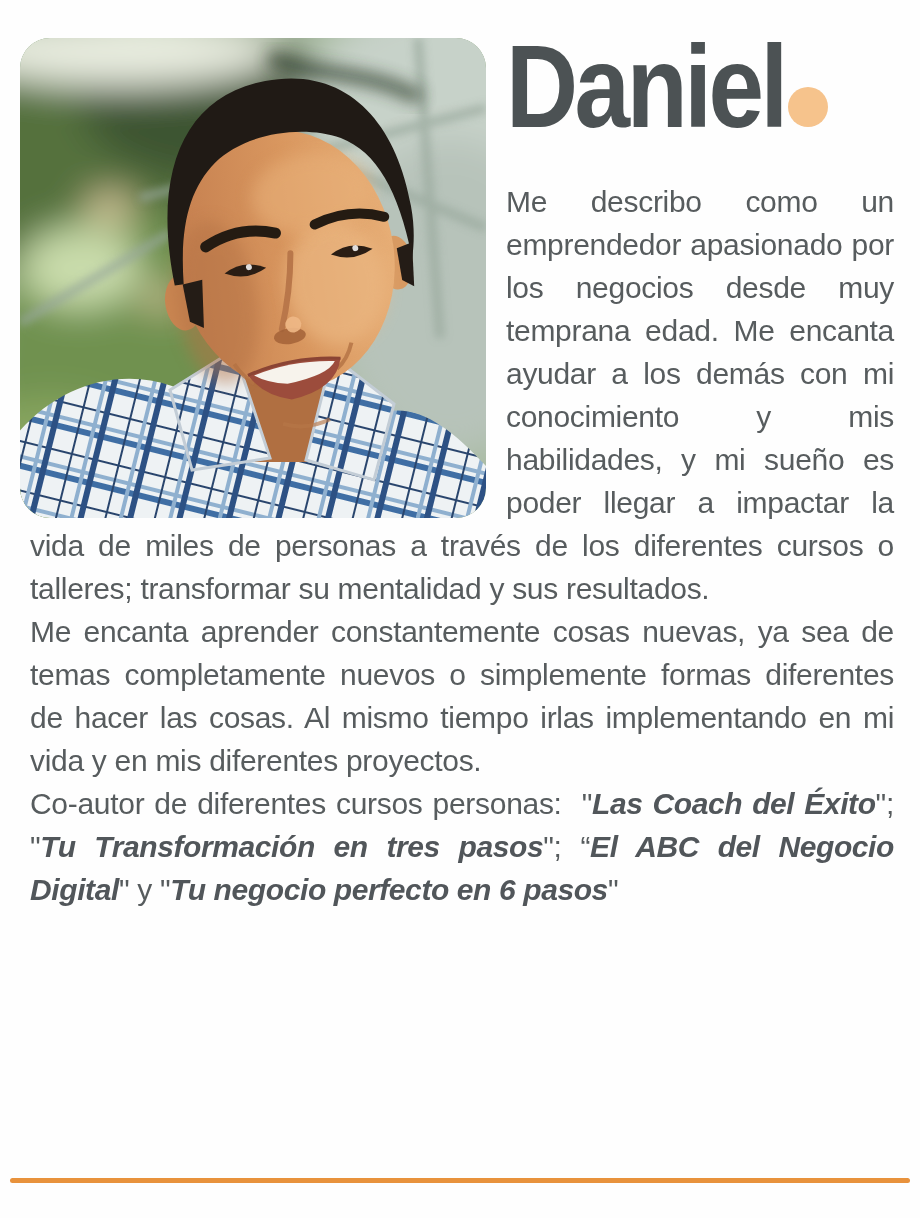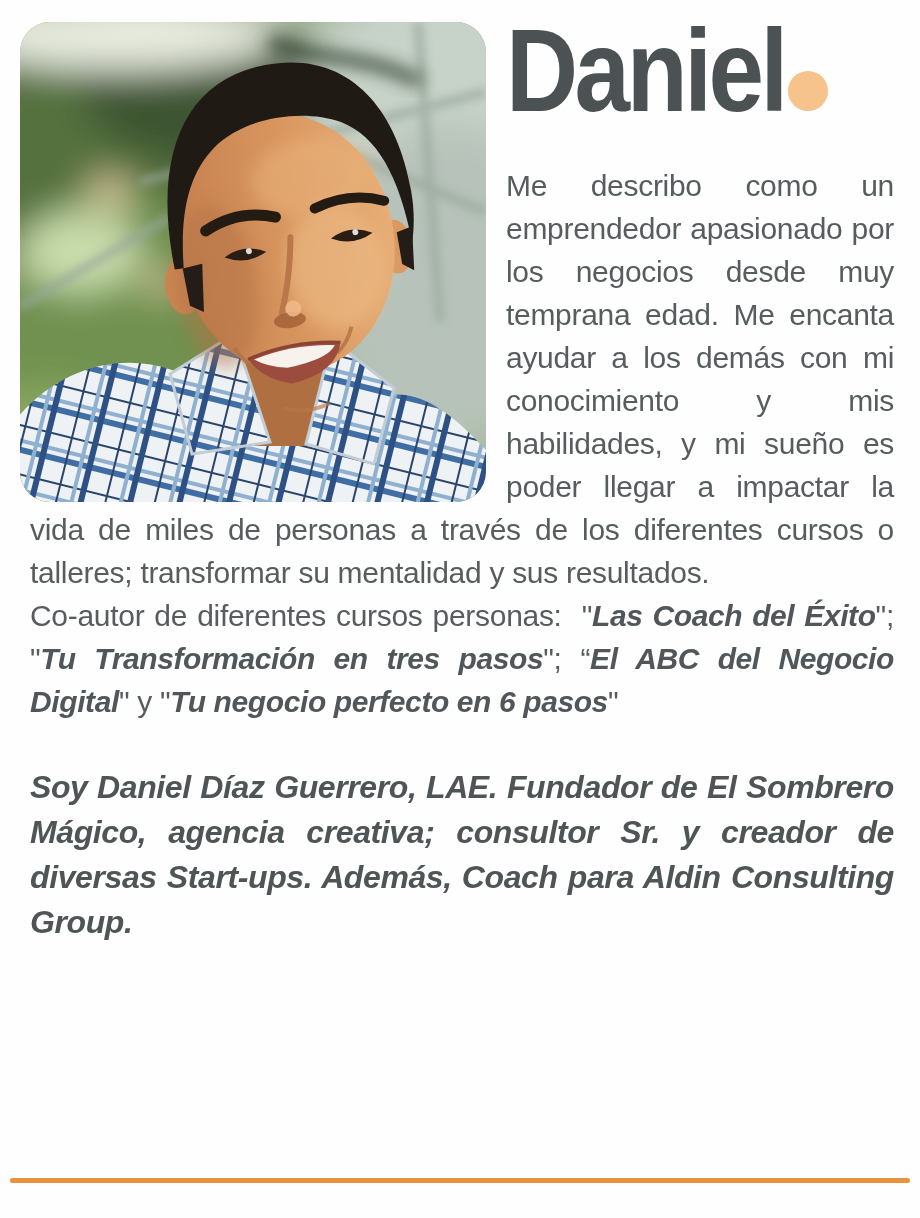--- a/index.html
+++ b/index.html
@@ -11,21 +11,21 @@
     width: 920px;
     height: 1218px;
     font-family: "Liberation Sans", "DejaVu Sans", sans-serif;
     overflow: hidden;
   }
   .page {
     position: relative;
     box-sizing: border-box;
     width: 920px;
     height: 1218px;
-    padding: 0 26px 0 30px;
+    padding: 16px 26px 0 30px;
     overflow: hidden;
   }
   .photo {
     float: left;
     width: 466px;
     height: 480px;
     margin: 22px 20px 6px -10px;
     border-radius: 30px;
     overflow: hidden;
     background: #a8bba0;
@@ -185,18 +185,18 @@
           <path d="M 212,331 Q 258,318 306,327" stroke="#8a4434" stroke-width="3" fill="none"></path>
           <path d="M 240,384 Q 263,394 287,386" stroke="#b77748" stroke-width="4" fill="none" opacity="0.65"></path>
         </g>
       </g>
     </svg>
   </figure>
 
   <h1 class="title" style="color: rgb(76, 82, 84);"><span class="title-text">Daniel</span><span class="accent-dot" style="background: rgb(246, 195, 140);"></span></h1>
 
   <p class="body">Me describo como un emprendedor apasionado por los negocios desde muy temprana edad. Me encanta ayudar a los demás con mi conocimiento y mis habilidades, y mi sueño es poder llegar a impactar la vida de miles de personas a través de los diferentes cursos o talleres; transformar su mentalidad y sus resultados.</p>
+  <p class="body">Me encanta aprender constantemente cosas nuevas, ya sea de temas completamente nuevos o simplemente formas diferentes de hacer las cosas. Al mismo tiempo irlas implementando en mi vida y en mis diferentes proyectos.</p>
   <p class="body coauthor"><span>Co-autor de diferentes cursos personas:  "</span><span class="course-title">Las Coach del Éxito</span><span>"; "</span><span class="course-title">Tu Transformación en tres pasos</span><span>"; “</span><span class="course-title">El ABC del Negocio Digital</span><span>" y "</span><span class="course-title">Tu negocio perfecto en 6 pasos</span><span>"</span></p>
-  <p class="body signature">Soy Daniel Díaz Guerrero, LAE. Fundador de El Sombrero Mágico, agencia creativa; consultor Sr. y creador de diversas Start-ups. Además, Coach para Aldin Consulting Group.</p>
 
   <hr class="divider" style="background: rgb(232, 146, 60);">
 
 </div>
 
 </body></html>

